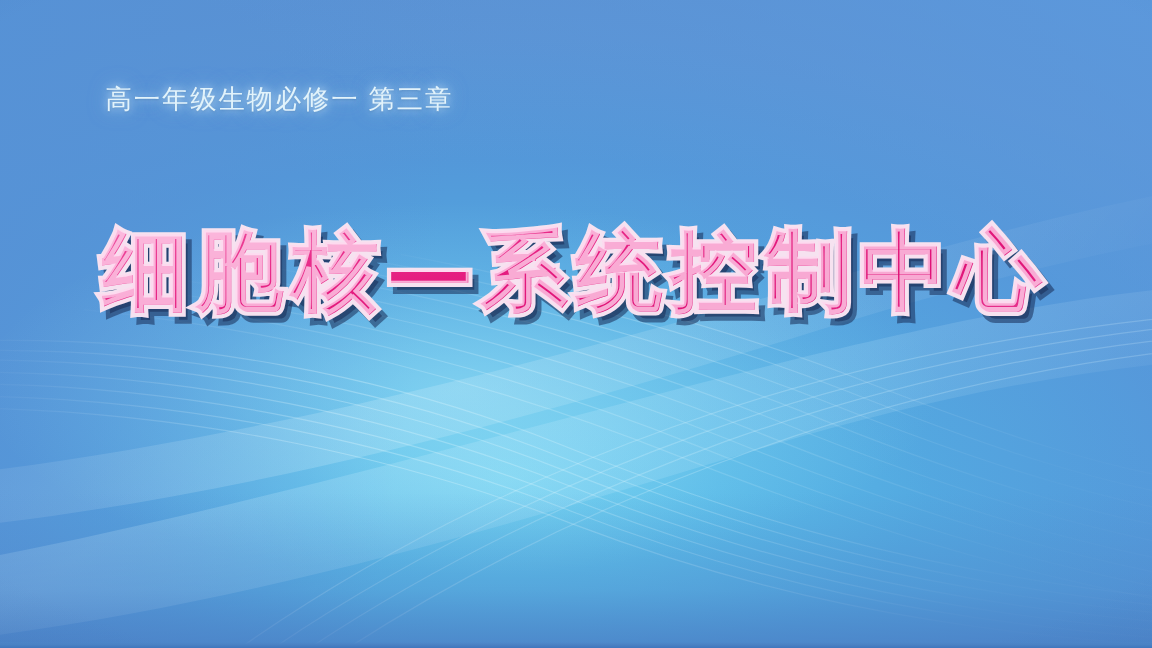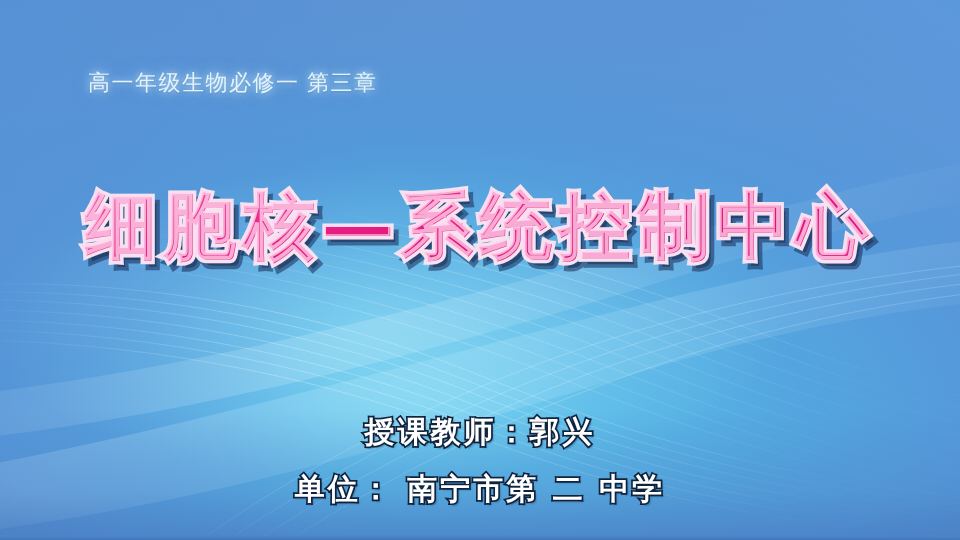--- a/index.html
+++ b/index.html
@@ -246,18 +246,14 @@
 
   <div class="main-title-wrap">
     <div class="main-title">
       <span class="t-shadow">细胞核—系统控制中心</span>
       <span class="t-outline">细胞核—系统控制中心</span>
       <span class="t-fill">细胞核—系统控制中心</span>
       <span class="t-gloss">细胞核—系统控制中心</span>
     </div>
   </div>
 
-  <div class="presenter-block">
-    <div class="presenter-line">授课教师：郭兴</div>
-    <div class="presenter-line">单位： 南宁市第 二 中学</div>
-  </div>
 
 </div>
 
 </body></html>

